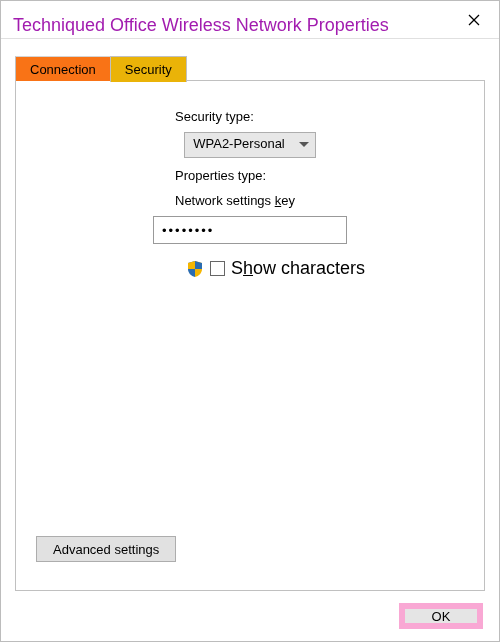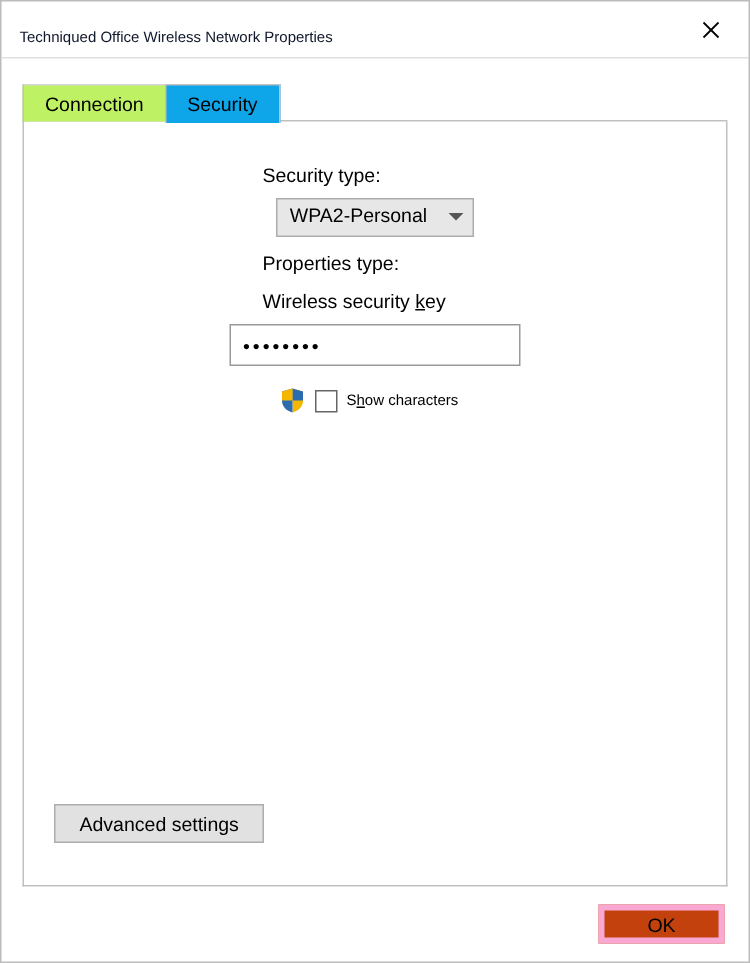--- a/index.html
+++ b/index.html
@@ -22,22 +22,22 @@
   .titlebar {
     height: 38px;
     border-bottom: 1px solid #e0e0e0;
     display: flex;
     align-items: center;
     padding: 0 2px 0 12px;
     gap: 8px;
   }
   .titlebar .title {
     flex: 1;
-    font-size: 10px;
-    color: #0f172a;
+    font-size: 18px;
+    color: #a21caf;
     white-space: nowrap;
     overflow: hidden;
     text-overflow: ellipsis;
     margin-top: 12px;
   }
   .close-btn {
     width: 46px; height: 36px;
     display: flex; align-items: center; justify-content: center;
     cursor: pointer;
   }
@@ -65,28 +65,28 @@
     border: 1px solid #c0c0c0;
     border-bottom: none;
     background: #f6f6f6;
     font-size: 13px;
     cursor: pointer;
     position: relative;
     z-index: 1;
     margin-right: -1px;
   }
   .tab.active {
-    background: #0ea5e9;
+    background: #eab308;
     z-index: 2;
     padding-bottom: 5px;
     margin-bottom: -1px;
   }
   .tab.inactive {
     border-top-color: #d4d4d4;
-    background: #bef264;
+    background: #f97316;
   }
 
   
   .tabpage {
     flex: 1;
     margin: 0 14px 0 14px;
     border: 1px solid #c0c0c0;
     border-top: none;
     padding: 28px 20px 18px 20px;
     display: flex;
@@ -148,37 +148,37 @@
     width: 18px; height: 18px;
     flex-shrink: 0;
   }
   .checkbox-box {
     width: 15px; height: 15px;
     border: 1px solid #666;
     background: #fff;
     flex-shrink: 0;
   }
   .chk-label {
-    font-size: 10px;
+    font-size: 18px;
   }
   .chk-label .ul { text-decoration: underline; }
 
   .spacer { flex: 1; }
 
   .btn {
     height: 26px;
     padding: 0 16px;
     border: 1px solid #adadad;
     background: #e1e1e1;
     font-family: inherit;
     font-size: 13px;
     cursor: pointer;
     min-width: 84px;
   }
-  .btn.default { border: 4px solid #f9a8d4; background: #c2410c; text-align: center; }
+  .btn.default { border: 6px solid #f9a8d4; background: #e5e5e5; text-align: center; }
 
   .adv-btn-wrap {
     margin-bottom: 10px;
   }
 
   
   .dialog-btns {
     height: 50px;
     display: flex;
     align-items: center;
@@ -230,21 +230,21 @@
         </div>
       </div>
     </div>
 
     <div class="form-row">
       <span class="label">Properties type:</span>
     </div>
 
     <div class="form-row">
       <span class="label">
-        <span>Wireless security </span><span class="ul">k</span><span>ey</span>
+        <span>Network settings </span><span class="ul">k</span><span>ey</span>
       </span>
       <div class="control">
         <input type="text" class="textbox" value="••••••••" style="">
       </div>
     </div>
 
     <div class="chk-row">
       <svg class="shield" viewBox="0 0 18 18">
         <path d="M9 1 L16 3 V9 C16 13 13 16 9 17 V1 Z" fill="#f5b600"></path>
         <path d="M9 1 L2 3 V9 C2 13 5 16 9 17 V1 Z" fill="#2b6cb0"></path>

